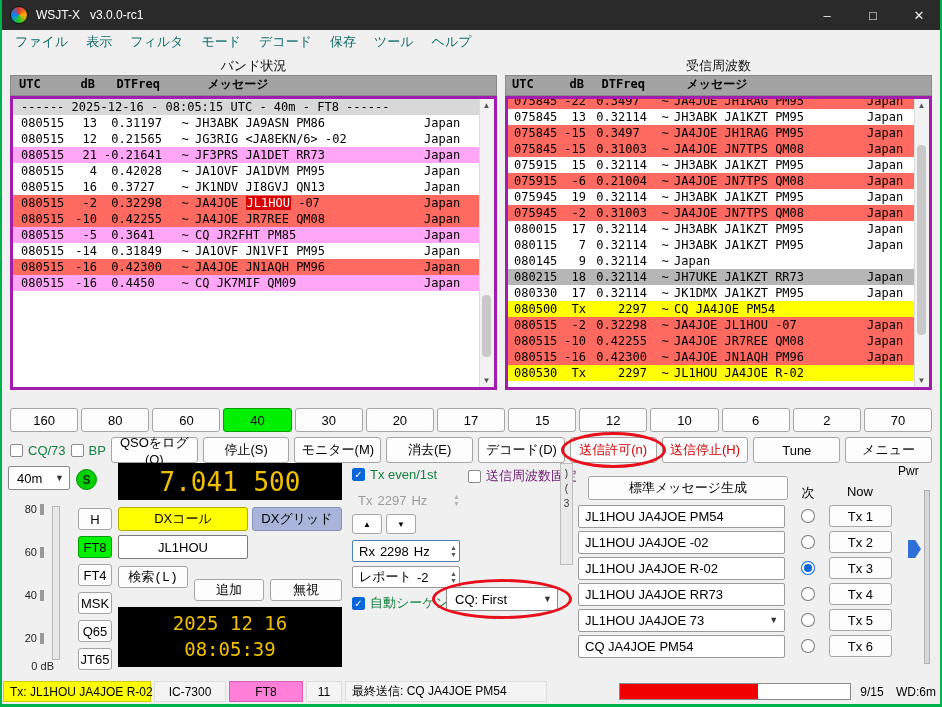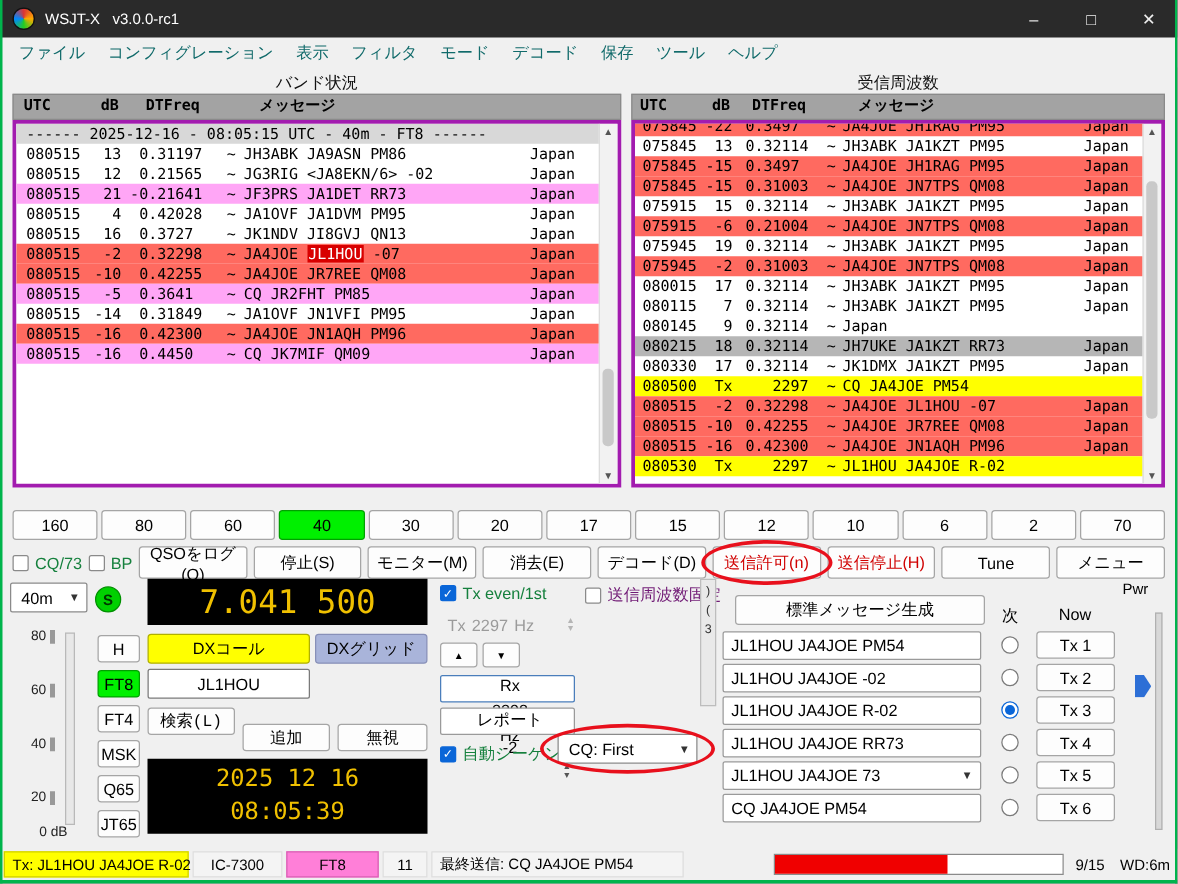--- a/index.html
+++ b/index.html
@@ -83,21 +83,21 @@
   
   .lcd{position:absolute;background:#000;color:#f0c000;font-family:"DejaVu Sans Mono",monospace;
     display:flex;flex-direction:column;align-items:center;justify-content:center;}
   
   .combo{box-sizing:border-box;background:#fff;border:1px solid #8a8a8a;border-radius:2px;
     display:flex;align-items:center;padding:0 5px 0 8px;font-size:13px;position:absolute;}
   .combo .arr{margin-left:auto;font-size:9px;color:#333;}
   
   .spinbox{position:absolute;box-sizing:border-box;display:flex;align-items:center;gap:5px;
     font-size:13px;padding:0 2px 0 6px;}
-  .spinbox.framed{border:1px solid #9a9a9a;background:#fff;border-radius:2px;flex-direction:column;}
+  .spinbox.framed{border:1px solid #9a9a9a;background:#fff;border-radius:2px;}
   .spinbox.focus{border-color:#4a7ebb;}
   .spinbox.disabled{color:#9b9b9b;}
   .spin{margin-left:auto;display:flex;flex-direction:column;line-height:7px;}
   .spin i{font-style:normal;font-size:7px;height:7px;color:#555;}
   .spinbox.disabled .spin i{color:#b5b5b5;}
   .updown{position:absolute;width:30px;height:20px;font-size:8px;}
   
   .meter{position:absolute;left:14px;top:504px;width:60px;height:168px;font-size:11px;color:#222;}
   .m-labels{position:absolute;left:0;top:0;width:30px;height:140px;display:flex;flex-direction:column;justify-content:space-between;}
   .m-label{text-align:right;padding-right:3px;border-right:4px solid #999;height:11px;line-height:11px;}
@@ -148,21 +148,20 @@
     <span class="title">WSJT-X   v3.0.0-rc1</span>
     <div class="win-btns">
       <span class="win-btn">–</span>
       <span class="win-btn">□</span>
       <span class="win-btn">✕</span>
     </div>
   </div>
 
   <div class="menubar" id="menubar">
       <span class="menu-item">ファイル</span>
-      <span class="menu-item">コンフィグレーション</span>
       <span class="menu-item">表示</span>
       <span class="menu-item">フィルタ</span>
       <span class="menu-item">モード</span>
       <span class="menu-item">デコード</span>
       <span class="menu-item">保存</span>
       <span class="menu-item">ツール</span>
       <span class="menu-item">ヘルプ</span>
     </div>
 
   <div class="panel-title" style="left:10px;width:487px;">バンド状況</div>

